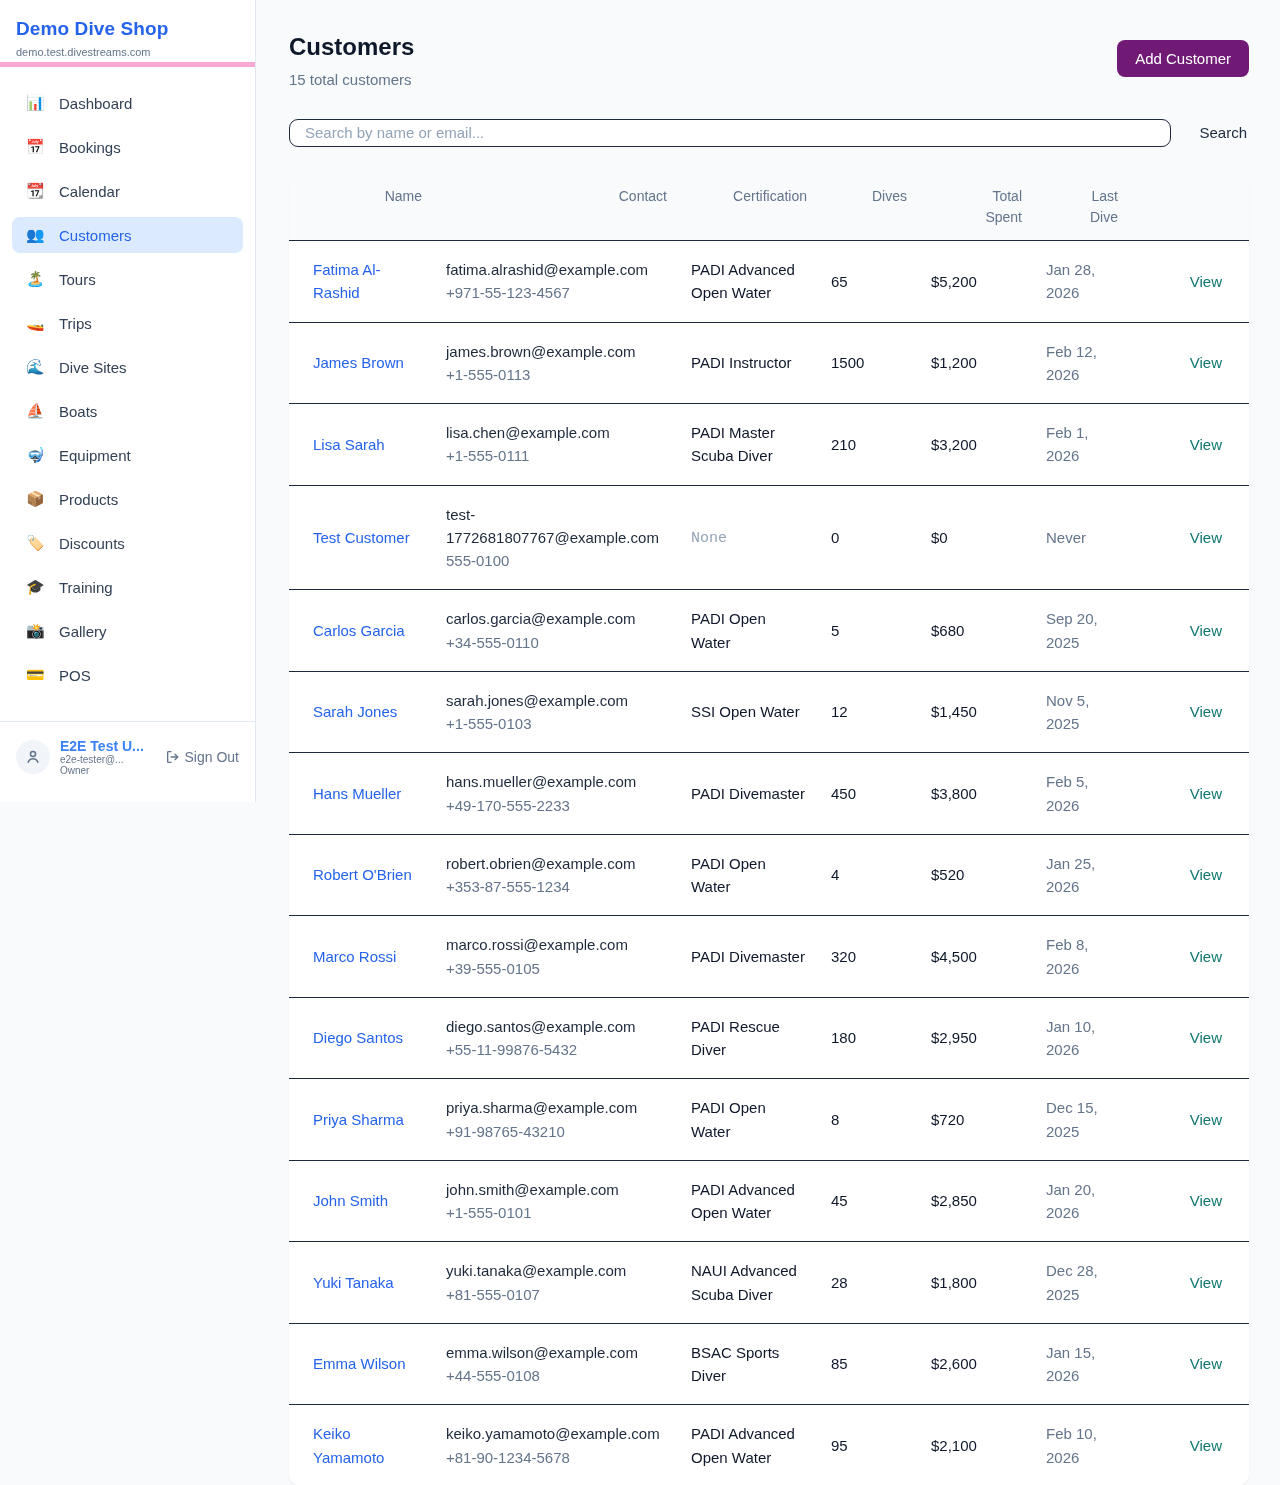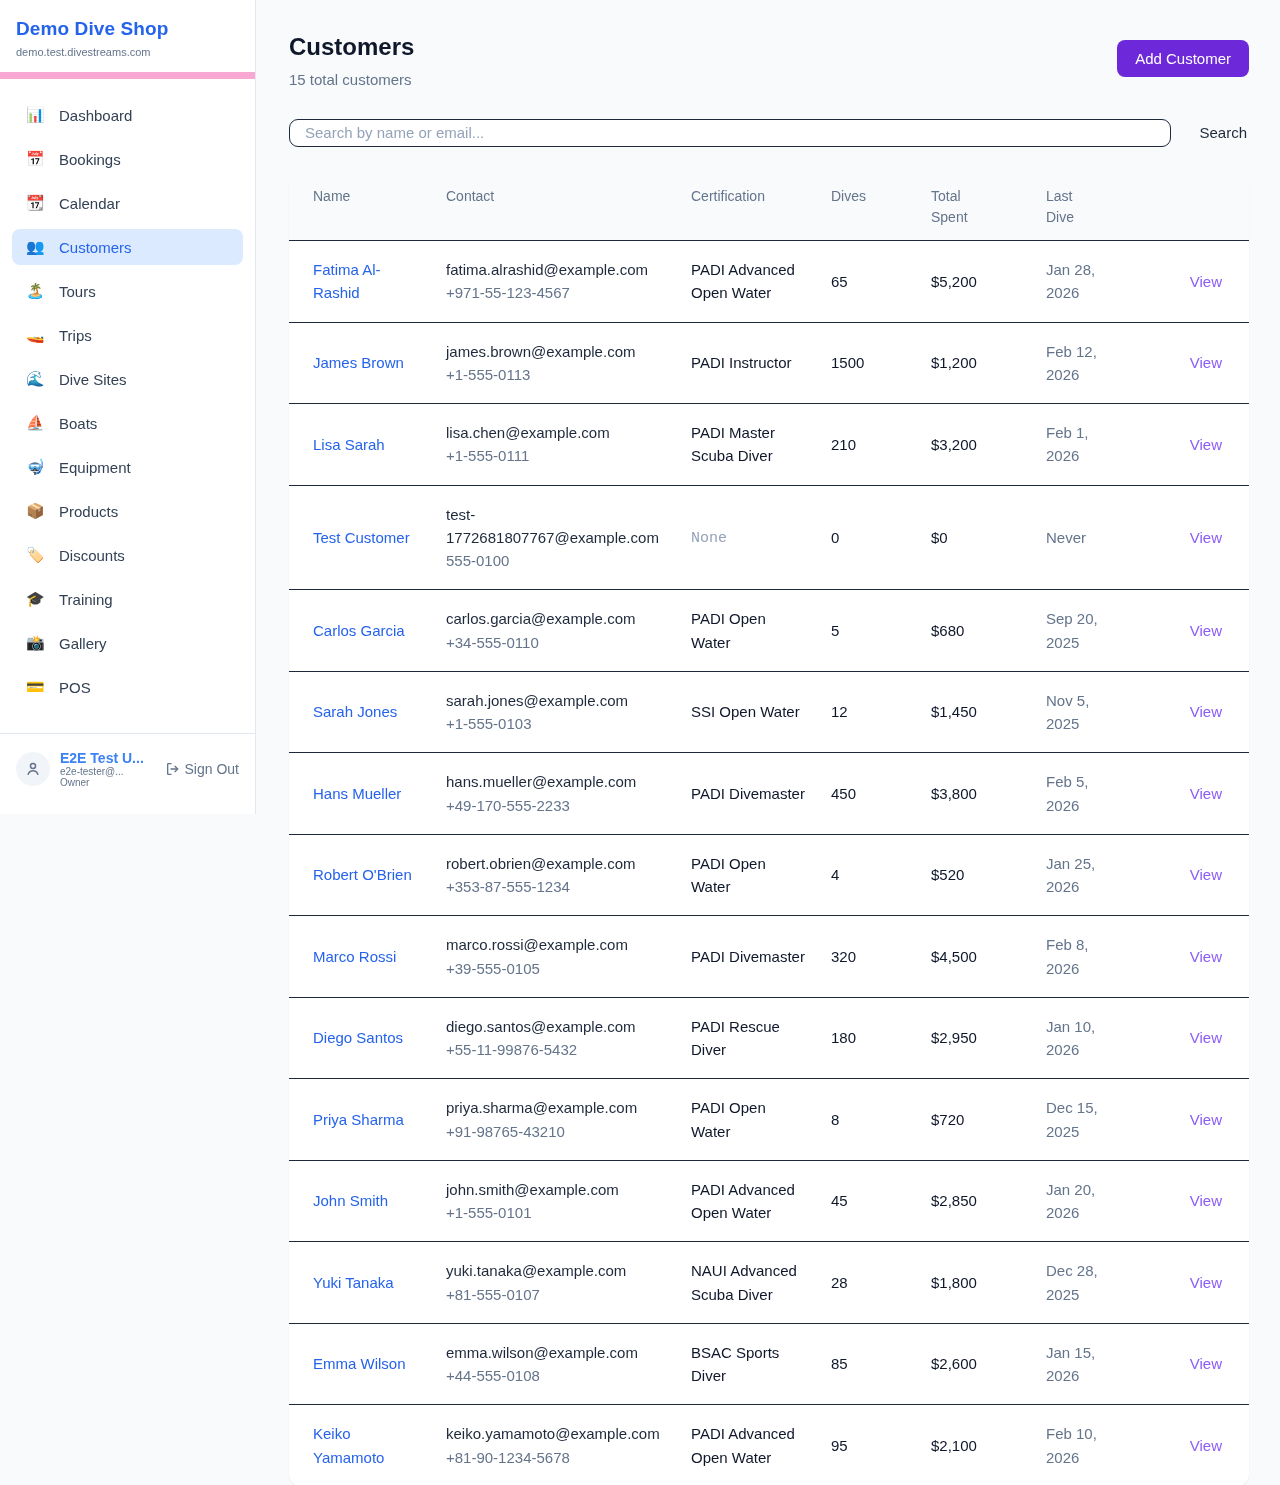--- a/index.html
+++ b/index.html
@@ -12,21 +12,21 @@
   .app { display: flex; align-items: flex-start; width: 1280px; }
 
   
   .sidebar {
     width: 256px;
     background: #ffffff;
     border-right: 1px solid #e2e8f0;
     flex: 0 0 256px;
     padding-bottom: 8px;
   }
-  .shop-block { padding: 18px 16px 14px 16px; border-bottom: 7px solid #f9a8d4; }
+  .shop-block { padding: 18px 16px 4px 16px; border-bottom: 5px solid #f9a8d4; }
   .shop-name { color: #2563eb; font-size: 19px; font-weight: 700; letter-spacing: .1px; }
   .shop-domain { color: #64748b; font-size: 11px; margin-top: 6px; }
 
   .nav { padding: 18px 10px 14px 10px; }
   .nav-item {
     display: flex; align-items: center; gap: 13px;
     padding: 9px 14px; margin: 0 2px 8px 2px;
     border-radius: 8px; cursor: pointer;
     text-decoration: none;
     color: #334155; font-size: 15px;
@@ -54,21 +54,21 @@
     color: #64748b; font-size: 14px; font-family: inherit;
     flex: 0 0 auto; padding: 0 2px 0 0;
   }
 
   
   .main { flex: 1 1 auto; padding: 33px 31px 0 33px; }
   .page-header { display: flex; justify-content: space-between; align-items: flex-start; }
   .page-title { font-size: 24px; font-weight: 700; color: #0f172a; }
   .page-subtitle { font-size: 15px; color: #64748b; margin-top: 10px; }
   .btn-primary {
-    background: #6d28d9; color: #ffffff; border: none; cursor: pointer;
+    background: #701a75; color: #ffffff; border: none; cursor: pointer;
     font-family: inherit; font-size: 15px; font-weight: 500;
     padding: 10px 18px; border-radius: 8px; margin-top: 7px;
   }
 
   .search-row { display: flex; align-items: center; margin-top: 30px; gap: 26px; }
   .search-input {
     flex: 1 1 auto; height: 28px;
     border: 1px solid #1e293b; border-radius: 9px;
     background: #ffffff; padding: 0 15px;
     font-family: inherit; font-size: 15px; color: #0f172a;
@@ -92,21 +92,21 @@
   col.col-0 { width: 145px; }
   col.col-1 { width: 245px; }
   col.col-2 { width: 140px; }
   col.col-3 { width: 100px; }
   col.col-4 { width: 115px; }
   col.col-5 { width: 96px; }
   col.col-6 { width: 119px; }
 
   thead th {
     background: #f8fafc;
-    text-align: left; font-weight: 400;
+    text-align: right; font-weight: 400;
     color: #64748b; font-size: 14px;
     padding: 13px 12px 12px 12px;
     border-bottom: 1px solid #1e293b;
     vertical-align: top;
     line-height: 1.5;
   }
   thead th:first-child { padding-left: 24px; }
   thead th.th-4 .th-inner { display: inline-block; max-width: 42px; }
   thead th.th-5 .th-inner { display: inline-block; max-width: 34px; }
 
@@ -119,21 +119,21 @@
   }
   tbody tr:last-child td { border-bottom: none; }
   tbody td:first-child { padding-left: 24px; }
   td.c-view { text-align: right; padding-right: 27px; }
 
   .name-link { color: #2563eb; font-weight: 500; text-decoration: none; }
   .email { color: #1e293b; overflow-wrap: break-word; }
   .phone { color: #64748b; }
   .date { color: #64748b; }
   .cert-none { color: #94a3b8; font-family: Liberation Mono, monospace; }
-  .view-link { color: #8b5cf6; text-decoration: none; }
+  .view-link { color: #0f766e; text-decoration: none; }
 </style>
 </head>
 <body>
 
 <div class="app">
 
   <aside class="sidebar">
     <div class="shop-block">
       <div class="shop-name">Demo Dive Shop</div>
       <div class="shop-domain">demo.test.divestreams.com</div>

